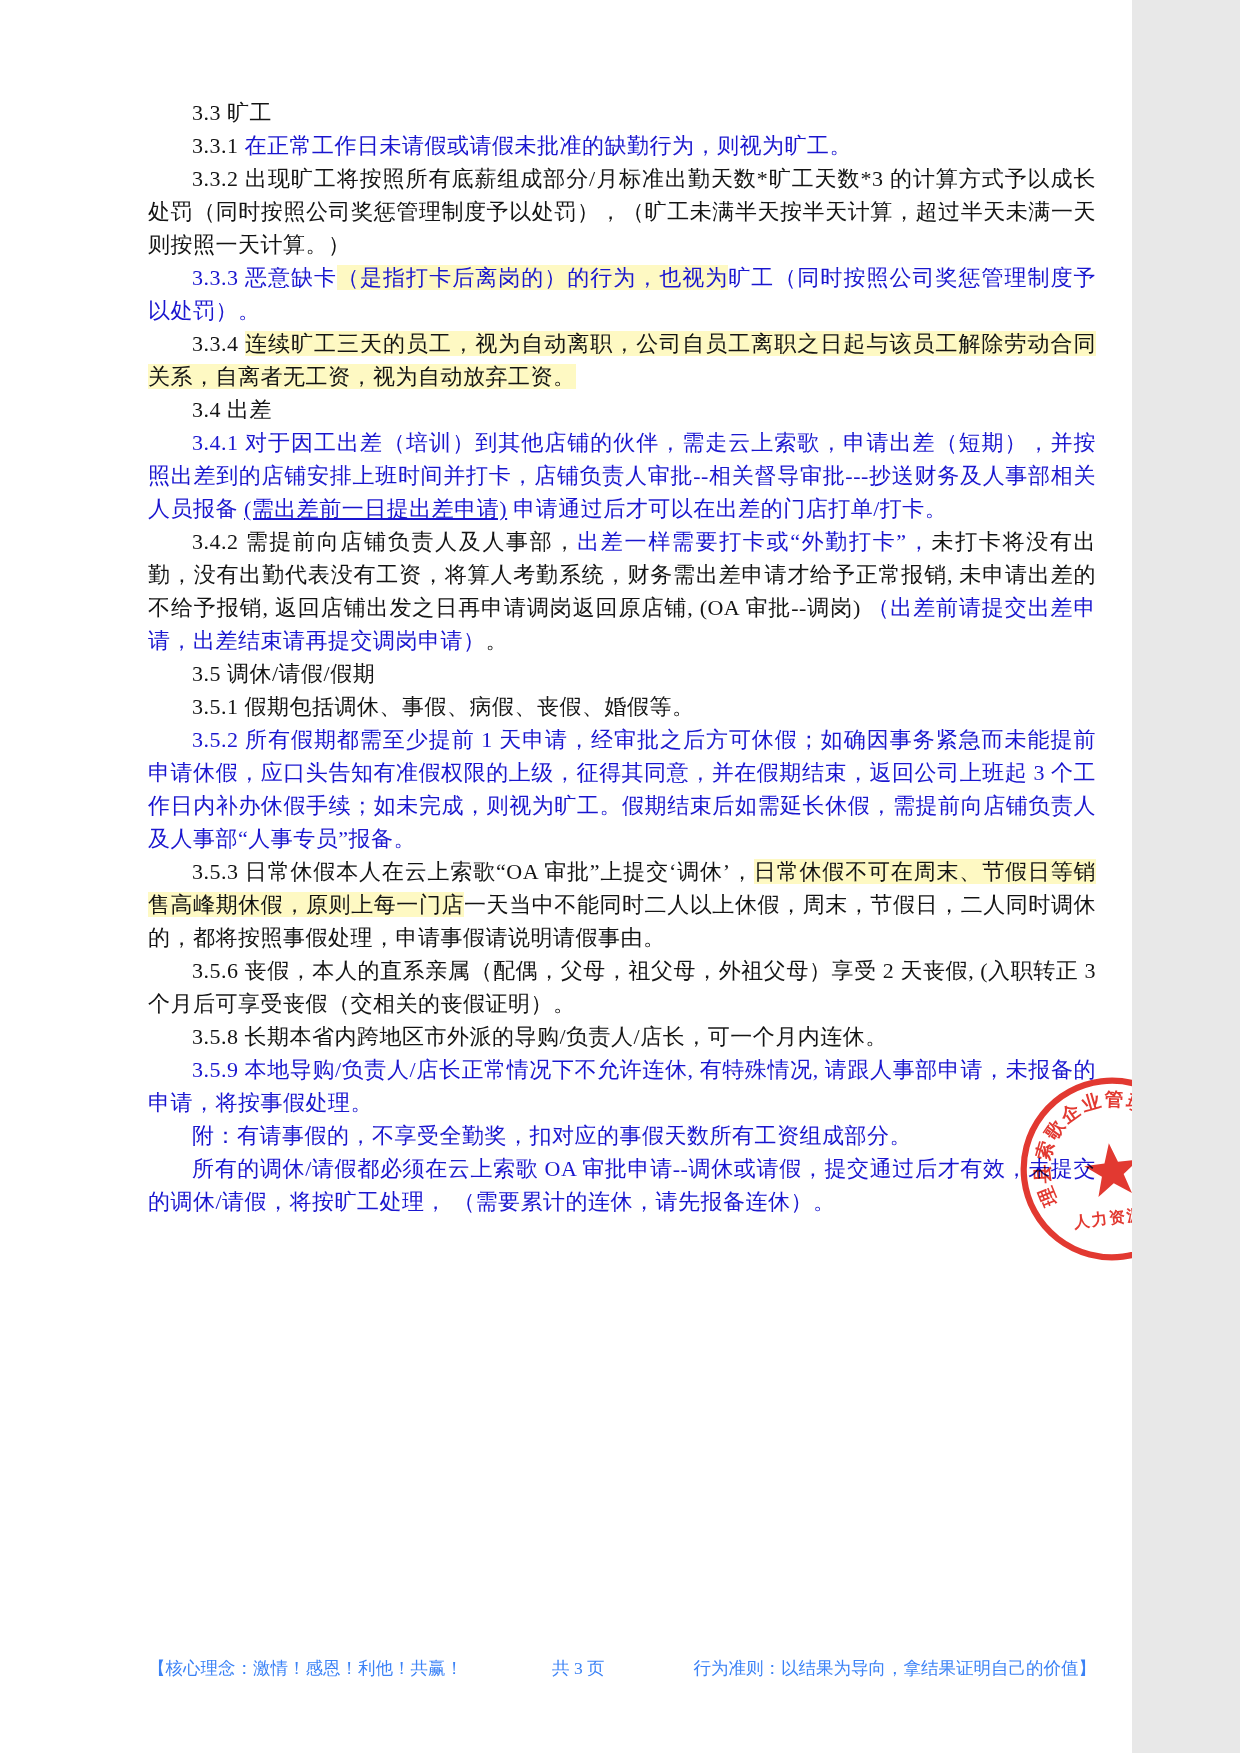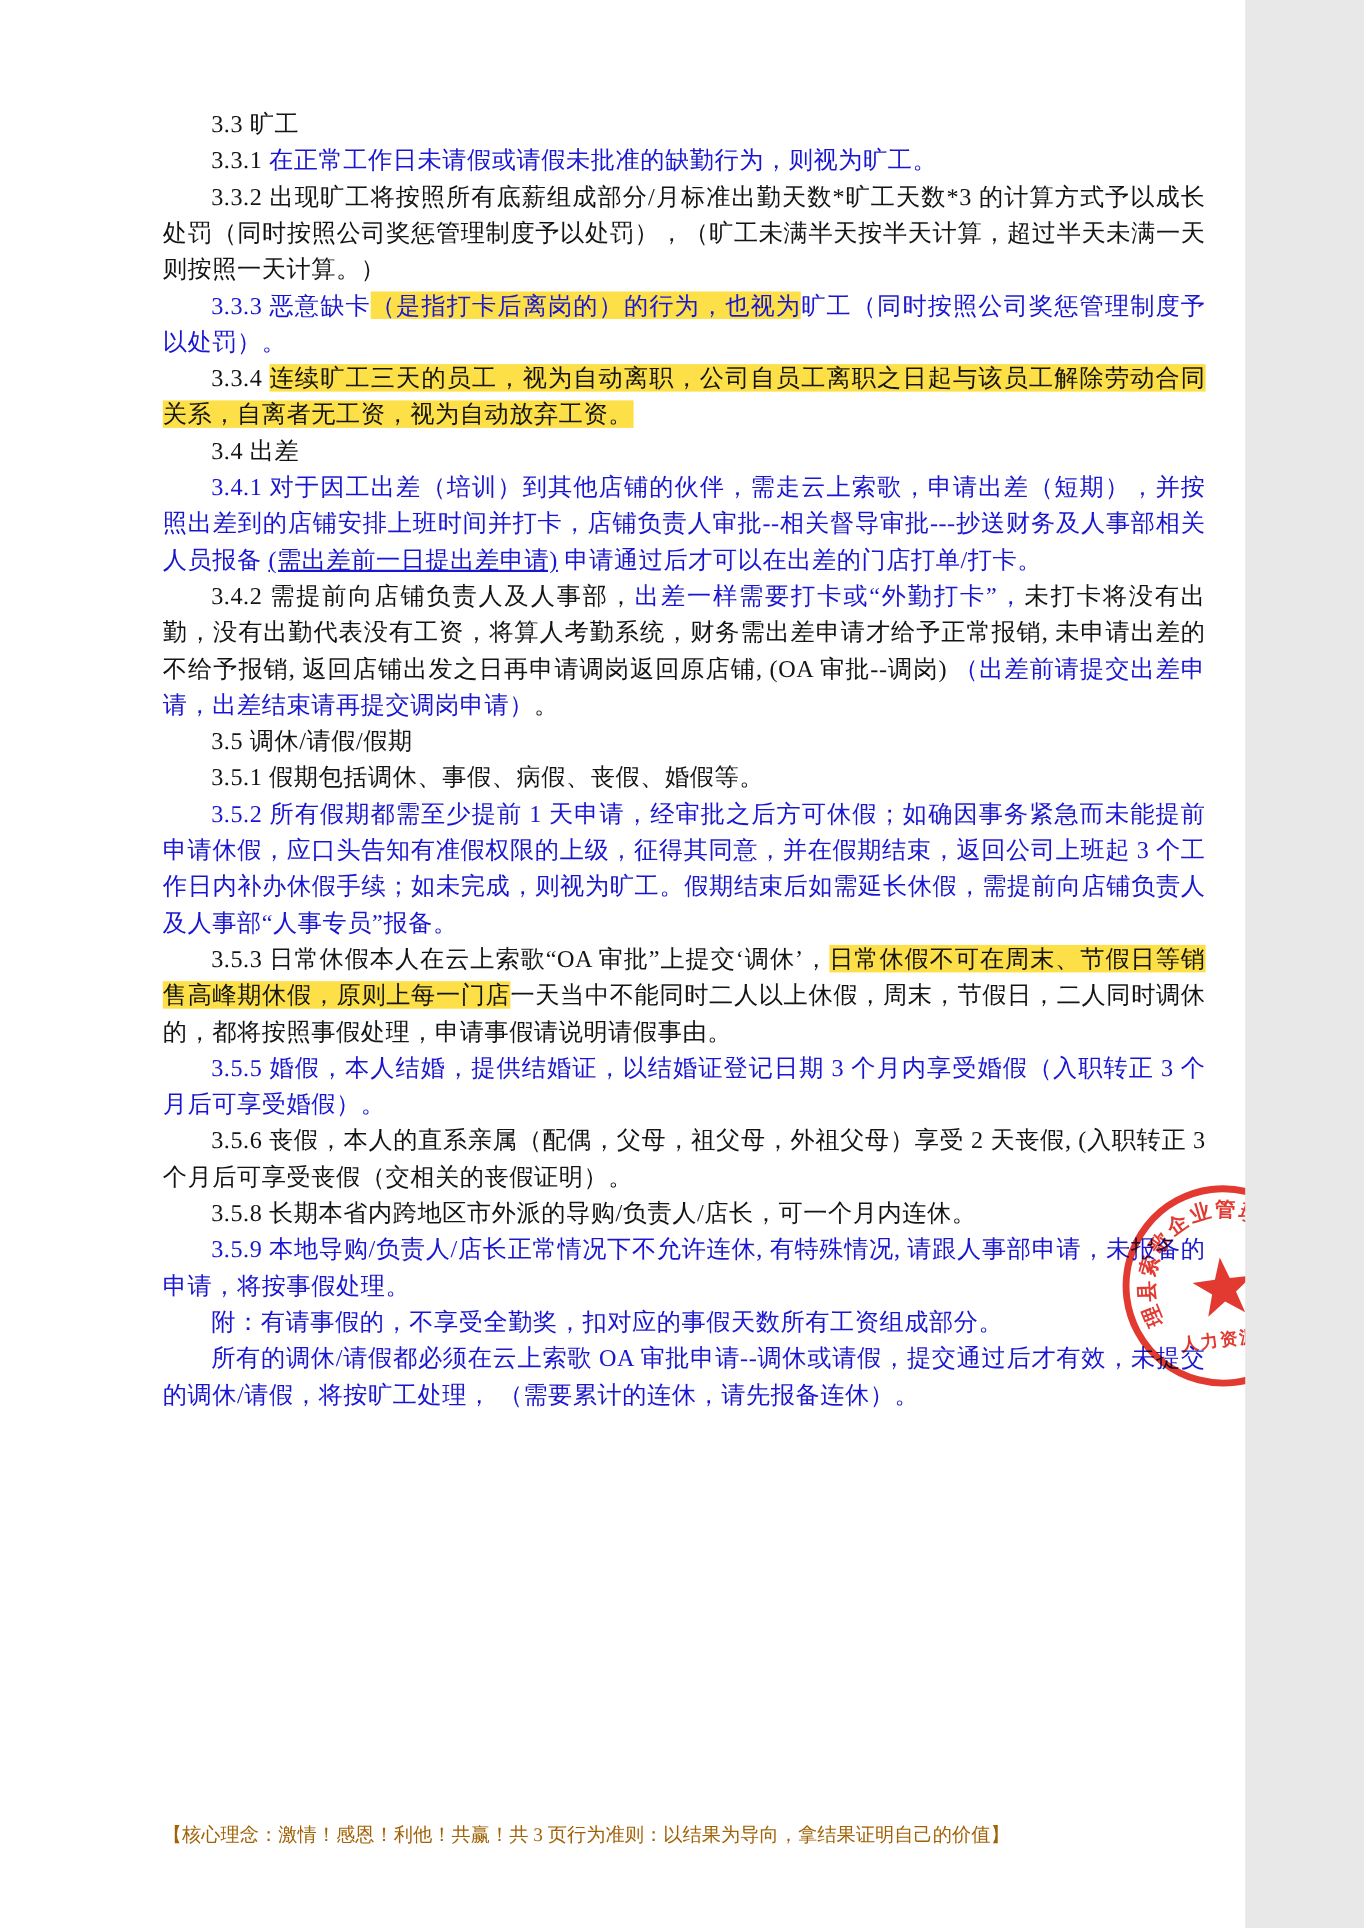--- a/index.html
+++ b/index.html
@@ -13,26 +13,26 @@
   .doc{
     position:absolute;left:148px;top:96px;width:948px;
     font-size:22px;line-height:33px;
     color:#141414;
     text-align:justify;
     letter-spacing:0.5px;
   }
   .doc p{margin:0;text-indent:2em;}
   .run-blue{color:#1a16cf;}
   .run-black{color:#141414;}
-  .run-hl{background:#fde047;}
+  .run-hl{background:#fef9c3;}
   .run-ul{text-decoration:underline;}
   .footer{
     position:absolute;left:148px;top:1656px;width:948px;
-    font-size:17.5px;color:#a16207;
-    display:flex;align-items:baseline;
+    font-size:17.5px;color:#3b82f6;
+    display:flex;justify-content:space-between;align-items:baseline;
     white-space:nowrap;
   }
   .seal{
     position:absolute;left:1016px;top:1073px;width:192px;height:192px;
     mix-blend-mode:multiply;opacity:0.93;
     transform:rotate(-7deg);
     pointer-events:none;
   }
   .seal svg{width:100%;height:100%;}
   .seal text{font-family:"Liberation Serif","DejaVu Serif",serif;font-weight:bold;}
@@ -48,21 +48,20 @@
       <p><span class="run-black">3.3.2 出现旷工将按照所有底薪组成部分/月标准出勤天数*旷工天数*3 的计算方式予以成长处罚（同时按照公司奖惩管理制度予以处罚），（旷工未满半天按半天计算，超过半天未满一天则按照一天计算。）</span></p>
       <p><span class="run-blue">3.3.3 恶意缺卡</span><span class="run-blue run-hl">（是指打卡后离岗的）的行为，也视为</span><span class="run-blue">旷工（同时按照公司奖惩管理制度予以处罚）。</span></p>
       <p><span class="run-black">3.3.4 </span><span class="run-black run-hl">连续旷工三天的员工，视为自动离职，公司自员工离职之日起与该员工解除劳动合同关系，自离者无工资，视为自动放弃工资。</span></p>
       <p><span class="run-black">3.4 出差</span></p>
       <p><span class="run-blue">3.4.1 对于因工出差（培训）到其他店铺的伙伴，需走云上索歌，申请出差（短期），并按照出差到的店铺安排上班时间并打卡，店铺负责人审批--相关督导审批---抄送财务及人事部相关人员报备 </span><span class="run-blue run-ul">(需出差前一日提出差申请)</span><span class="run-blue"> 申请通过后才可以在出差的门店打单/打卡。</span></p>
       <p><span class="run-black">3.4.2 需提前向店铺负责人及人事部，</span><span class="run-blue">出差一样需要打卡或“外勤打卡”，</span><span class="run-black">未打卡将没有出勤，没有出勤代表没有工资，将算人考勤系统，财务需出差申请才给予正常报销, 未申请出差的不给予报销, 返回店铺出发之日再申请调岗返回原店铺, (OA 审批--调岗) </span><span class="run-blue">（出差前请提交出差申请，出差结束请再提交调岗申请）</span><span class="run-black">。</span></p>
       <p><span class="run-black">3.5 调休/请假/假期</span></p>
       <p><span class="run-black">3.5.1 假期包括调休、事假、病假、丧假、婚假等。</span></p>
       <p><span class="run-blue">3.5.2 所有假期都需至少提前 1 天申请，经审批之后方可休假；如确因事务紧急而未能提前申请休假，应口头告知有准假权限的上级，征得其同意，并在假期结束，返回公司上班起 3 个工作日内补办休假手续；如未完成，则视为旷工。假期结束后如需延长休假，需提前向店铺负责人及人事部“人事专员”报备。</span></p>
       <p><span class="run-black">3.5.3 日常休假本人在云上索歌“OA 审批”上提交‘调休’，</span><span class="run-black run-hl">日常休假不可在周末、节假日等销售高峰期休假，原则上每一门店</span><span class="run-black">一天当中不能同时二人以上休假，周末，节假日，二人同时调休的，都将按照事假处理，申请事假请说明请假事由。</span></p>
-      <p><span class="run-blue">3.5.5 婚假，本人结婚，提供结婚证，以结婚证登记日期 3 个月内享受婚假（入职转正 3 个月后可享受婚假）。</span></p>
       <p><span class="run-black">3.5.6 丧假，本人的直系亲属（配偶，父母，祖父母，外祖父母）享受 2 天丧假, (入职转正 3 个月后可享受丧假（交相关的丧假证明）。</span></p>
       <p><span class="run-black">3.5.8 长期本省内跨地区市外派的导购/负责人/店长，可一个月内连休。</span></p>
       <p><span class="run-blue">3.5.9 本地导购/负责人/店长正常情况下不允许连休, 有特殊情况, 请跟人事部申请，未报备的申请，将按事假处理。</span></p>
       <p><span class="run-blue">附：有请事假的，不享受全勤奖，扣对应的事假天数所有工资组成部分。</span></p>
       <p><span class="run-blue">所有的调休/请假都必须在云上索歌 OA 审批申请--调休或请假，提交通过后才有效，未提交的调休/请假，将按旷工处理， （需要累计的连休，请先报备连休）。</span></p>
     </div>
 
   <div class="footer">
     <span>【核心理念：激情！感恩！利他！共赢！</span>
     <span>共 3 页</span>

